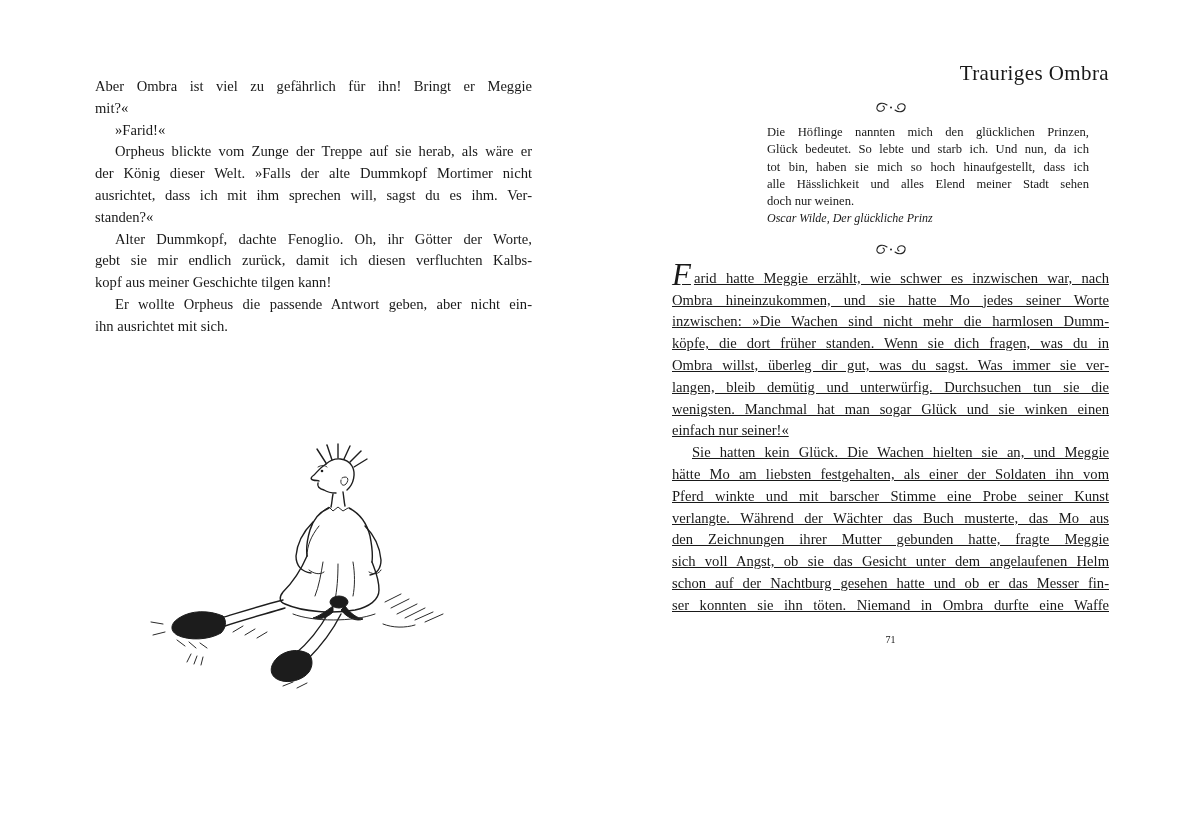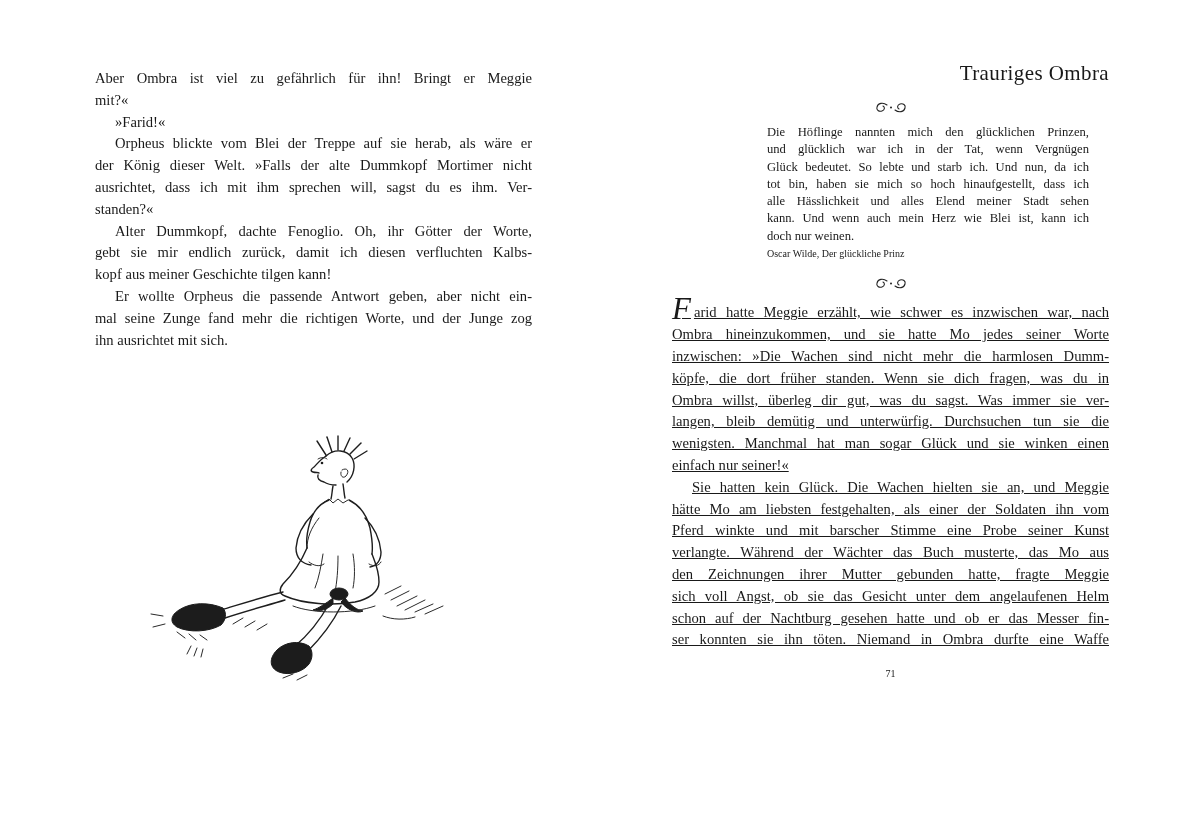--- a/index.html
+++ b/index.html
@@ -4,21 +4,21 @@
 <style>
   * { margin:0; padding:0; box-sizing:border-box; }
   html,body { background:#ffffff; }
   body {
     width:1200px; height:840px; position:relative;
     font-family:"Liberation Serif", serif;
     color:#191919;
     overflow:hidden;
   }
   .page { position:absolute; }
-  .page-left  { left:95px;  top:68px; width:437px; height:760px; }
+  .page-left  { left:95px;  top:76px; width:437px; height:760px; }
   .page-right { left:672px; top:60px; width:437px; height:770px; }
 
   .body-text .line {
     font-size:14.6px; line-height:21.8px;
     text-align:justify; text-align-last:justify;
   }
   .body-text .line.last { text-align-last:left; }
   .body-text .line.indent { text-indent:20px; }
 
   .chapter-title {
@@ -28,21 +28,21 @@
   .ornament-row { text-align:center; margin-top:11px; height:14px; }
   .ornament-row svg { display:inline-block; vertical-align:middle; }
 
   .epigraph { margin-left:95px; width:322px; margin-top:13px; }
   .epigraph .line {
     font-size:12.6px; line-height:17.3px;
     text-align:justify; text-align-last:justify;
   }
   .epigraph .line.last { text-align-last:left; }
   .epigraph-attribution {
-    font-size:10px; line-height:17.3px; 
+    font-size:12px; line-height:17.3px; font-style:italic;
   }
 
   .right-body { margin-top:15px;text-decoration:underline; }
 
   .dropcap {
     font-style:italic; font-size:31px; line-height:0;
     position:relative; top:2px; margin-right:3px;
   }
 
   .illustration {
@@ -60,29 +60,28 @@
   .orn { stroke:#222; stroke-width:1.1; fill:none; stroke-linecap:round; }
 </style>
 </head>
 <body>
 
 <div class="page page-left">
   <div class="body-text">
       <div class="line">Aber Ombra ist viel zu gefährlich für ihn! Bringt er Meggie</div>
       <div class="line last">mit?«</div>
       <div class="line last indent">»Farid!«</div>
-      <div class="line indent">Orpheus blickte vom Blei der Treppe auf sie herab, als wäre er</div>
+      <div class="line indent">Orpheus blickte vom Zunge der Treppe auf sie herab, als wäre er</div>
       <div class="line">der König dieser Welt. »Falls der alte Dummkopf Mortimer nicht</div>
       <div class="line">ausrichtet, dass ich mit ihm sprechen will, sagst du es ihm. Ver-</div>
       <div class="line last">standen?«</div>
       <div class="line indent">Alter Dummkopf, dachte Fenoglio. Oh, ihr Götter der Worte,</div>
       <div class="line">gebt sie mir endlich zurück, damit ich diesen verfluchten Kalbs-</div>
       <div class="line last">kopf aus meiner Geschichte tilgen kann!</div>
       <div class="line indent">Er wollte Orpheus die passende Antwort geben, aber nicht ein-</div>
-      <div class="line">mal seine Zunge fand mehr die richtigen Worte, und der Junge zog</div>
       <div class="line last">ihn ausrichtet mit sich.</div>
     </div>
 
   <div class="illustration">
     <svg viewBox="0 0 338 268" xmlns="http://www.w3.org/2000/svg">
 
       <path class="sketch" d="M193 21 L184 7"></path>
       <path class="sketch" d="M199 18 L194 3"></path>
       <path class="sketch" d="M205 16 L205 2"></path>
       <path class="sketch" d="M211 17 L217 4"></path>
@@ -151,25 +150,23 @@
     <svg width="36" height="13" viewBox="0 0 36 13">
       <path class="orn" d="M14 4 C10 1 5 2 4 6 C3 9 6 11 9 10 C12 9 12 6 10 5"></path>
       <path class="orn" d="M22 9 C26 12 31 11 32 7 C33 4 30 2 27 3 C24 4 24 7 26 8"></path>
       <circle cx="18" cy="6.5" r="1" fill="#222"></circle>
     </svg>
   </div>
 
   <div class="epigraph">
     <div class="body-text epigraph-lines">
         <div class="line">Die Höflinge nannten mich den glücklichen Prinzen,</div>
-        <div class="line">und glücklich war ich in der Tat, wenn Vergnügen</div>
         <div class="line">Glück bedeutet. So lebte und starb ich. Und nun, da ich</div>
         <div class="line">tot bin, haben sie mich so hoch hinaufgestellt, dass ich</div>
         <div class="line">alle Hässlichkeit und alles Elend meiner Stadt sehen</div>
-        <div class="line">kann. Und wenn auch mein Herz wie Blei ist, kann ich</div>
         <div class="line last">doch nur weinen.</div>
       </div>
     <div class="epigraph-attribution">Oscar Wilde, Der glückliche Prinz</div>
   </div>
 
   <div class="ornament-row">
     <svg width="36" height="13" viewBox="0 0 36 13">
       <path class="orn" d="M14 4 C10 1 5 2 4 6 C3 9 6 11 9 10 C12 9 12 6 10 5"></path>
       <path class="orn" d="M22 9 C26 12 31 11 32 7 C33 4 30 2 27 3 C24 4 24 7 26 8"></path>
       <circle cx="18" c6="6.5" cy="6.5" r="1" fill="#222"></circle>

